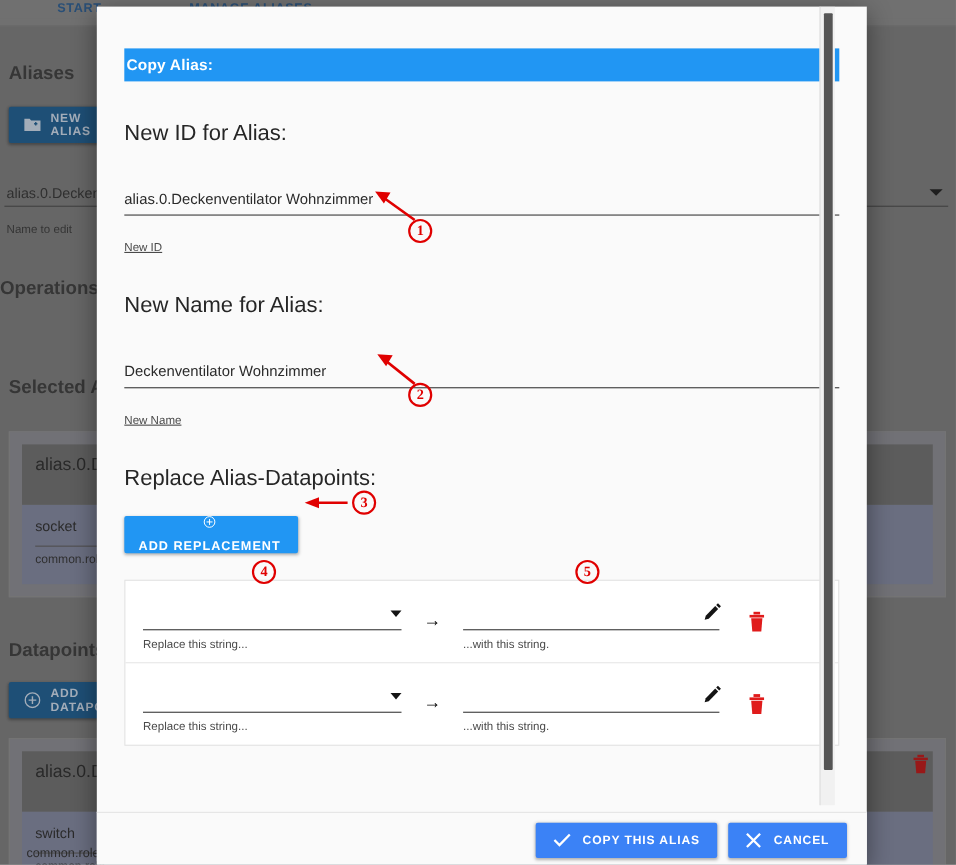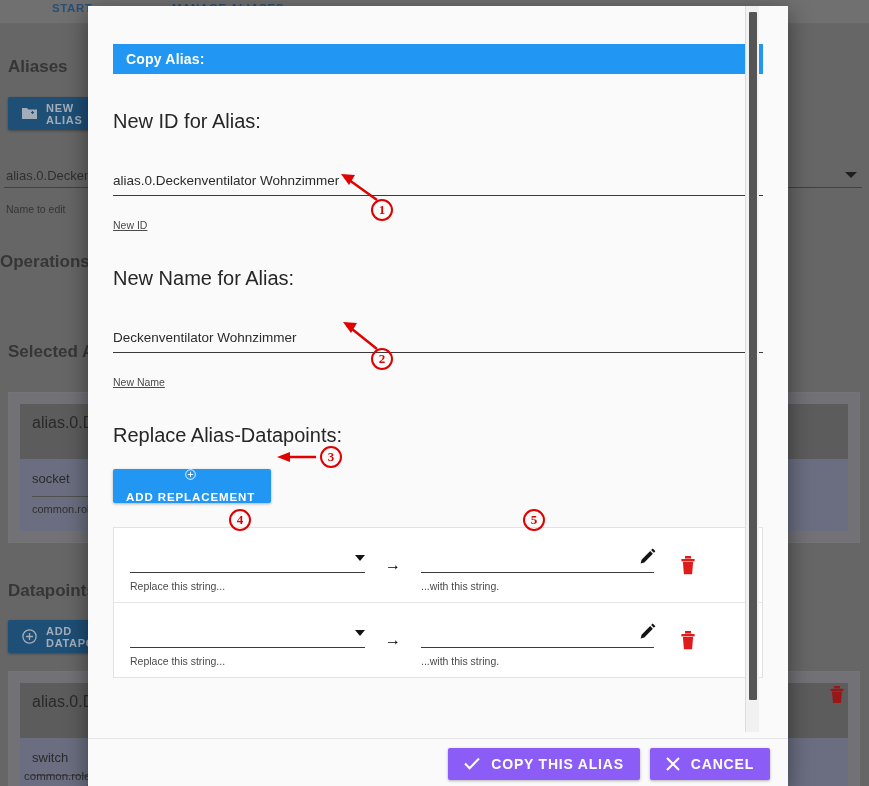--- a/index.html
+++ b/index.html
@@ -117,21 +117,21 @@
     position: relative;
     flex: 1 1 auto;
     overflow: hidden;
     padding: 0;
   }
   .modal-inner { padding: 0 25px; }
 
   .dlg-title {
     margin: 38px 0 0 0; height: 30px; background: #2196f3;
     color: #ffffff; font-size: 14px; font-weight: bold;
-    display: flex; align-items: center; padding-left: 13px;
+    display: flex; align-items: center; padding-left: 2px;
     letter-spacing: .2px;
   }
   .sec-title {
     margin-top: 36px; color: #262626; font-size: 20px; font-weight: 400;
   }
 
   .field { margin-top: 40px; position: relative; }
   .field .fval {
     color: #2b2b2b; font-size: 13.5px; padding-bottom: 7px;
   }
@@ -179,24 +179,24 @@
 
   
   .modal-footer {
     flex: none; height: 50px; border-top: 1px solid #e4e4e4;
     background: #fafafa;
     display: flex; align-items: center; justify-content: flex-end;
     gap: 10px; padding-right: 18px;
   }
   .foot-btn {
     display: inline-flex; align-items: center; gap: 11px;
-    background: #8b5cf6; color: #fff; border: none; border-radius: 2px;
+    background: #3b82f6; color: #fff; border: none; border-radius: 2px;
     height: 32px; padding: 0 16px;
     font-family: "Liberation Sans", sans-serif;
-    font-size: 14px; font-weight: bold; letter-spacing: .8px;
+    font-size: 11px; font-weight: bold; letter-spacing: .8px;
     box-shadow: 0 1px 3px rgba(0,0,0,.3); cursor: pointer;
   }
 
   
   .scrollbar {
     position: absolute; left: 657px; top: 0px; width: 14px; height: 726px;
     background: #f1f1f1; border-left: 1px solid #dcdcdc;
   }
   .scroll-thumb {
     position: absolute; left: 3px; top: 6px; width: 8px; height: 688px;

